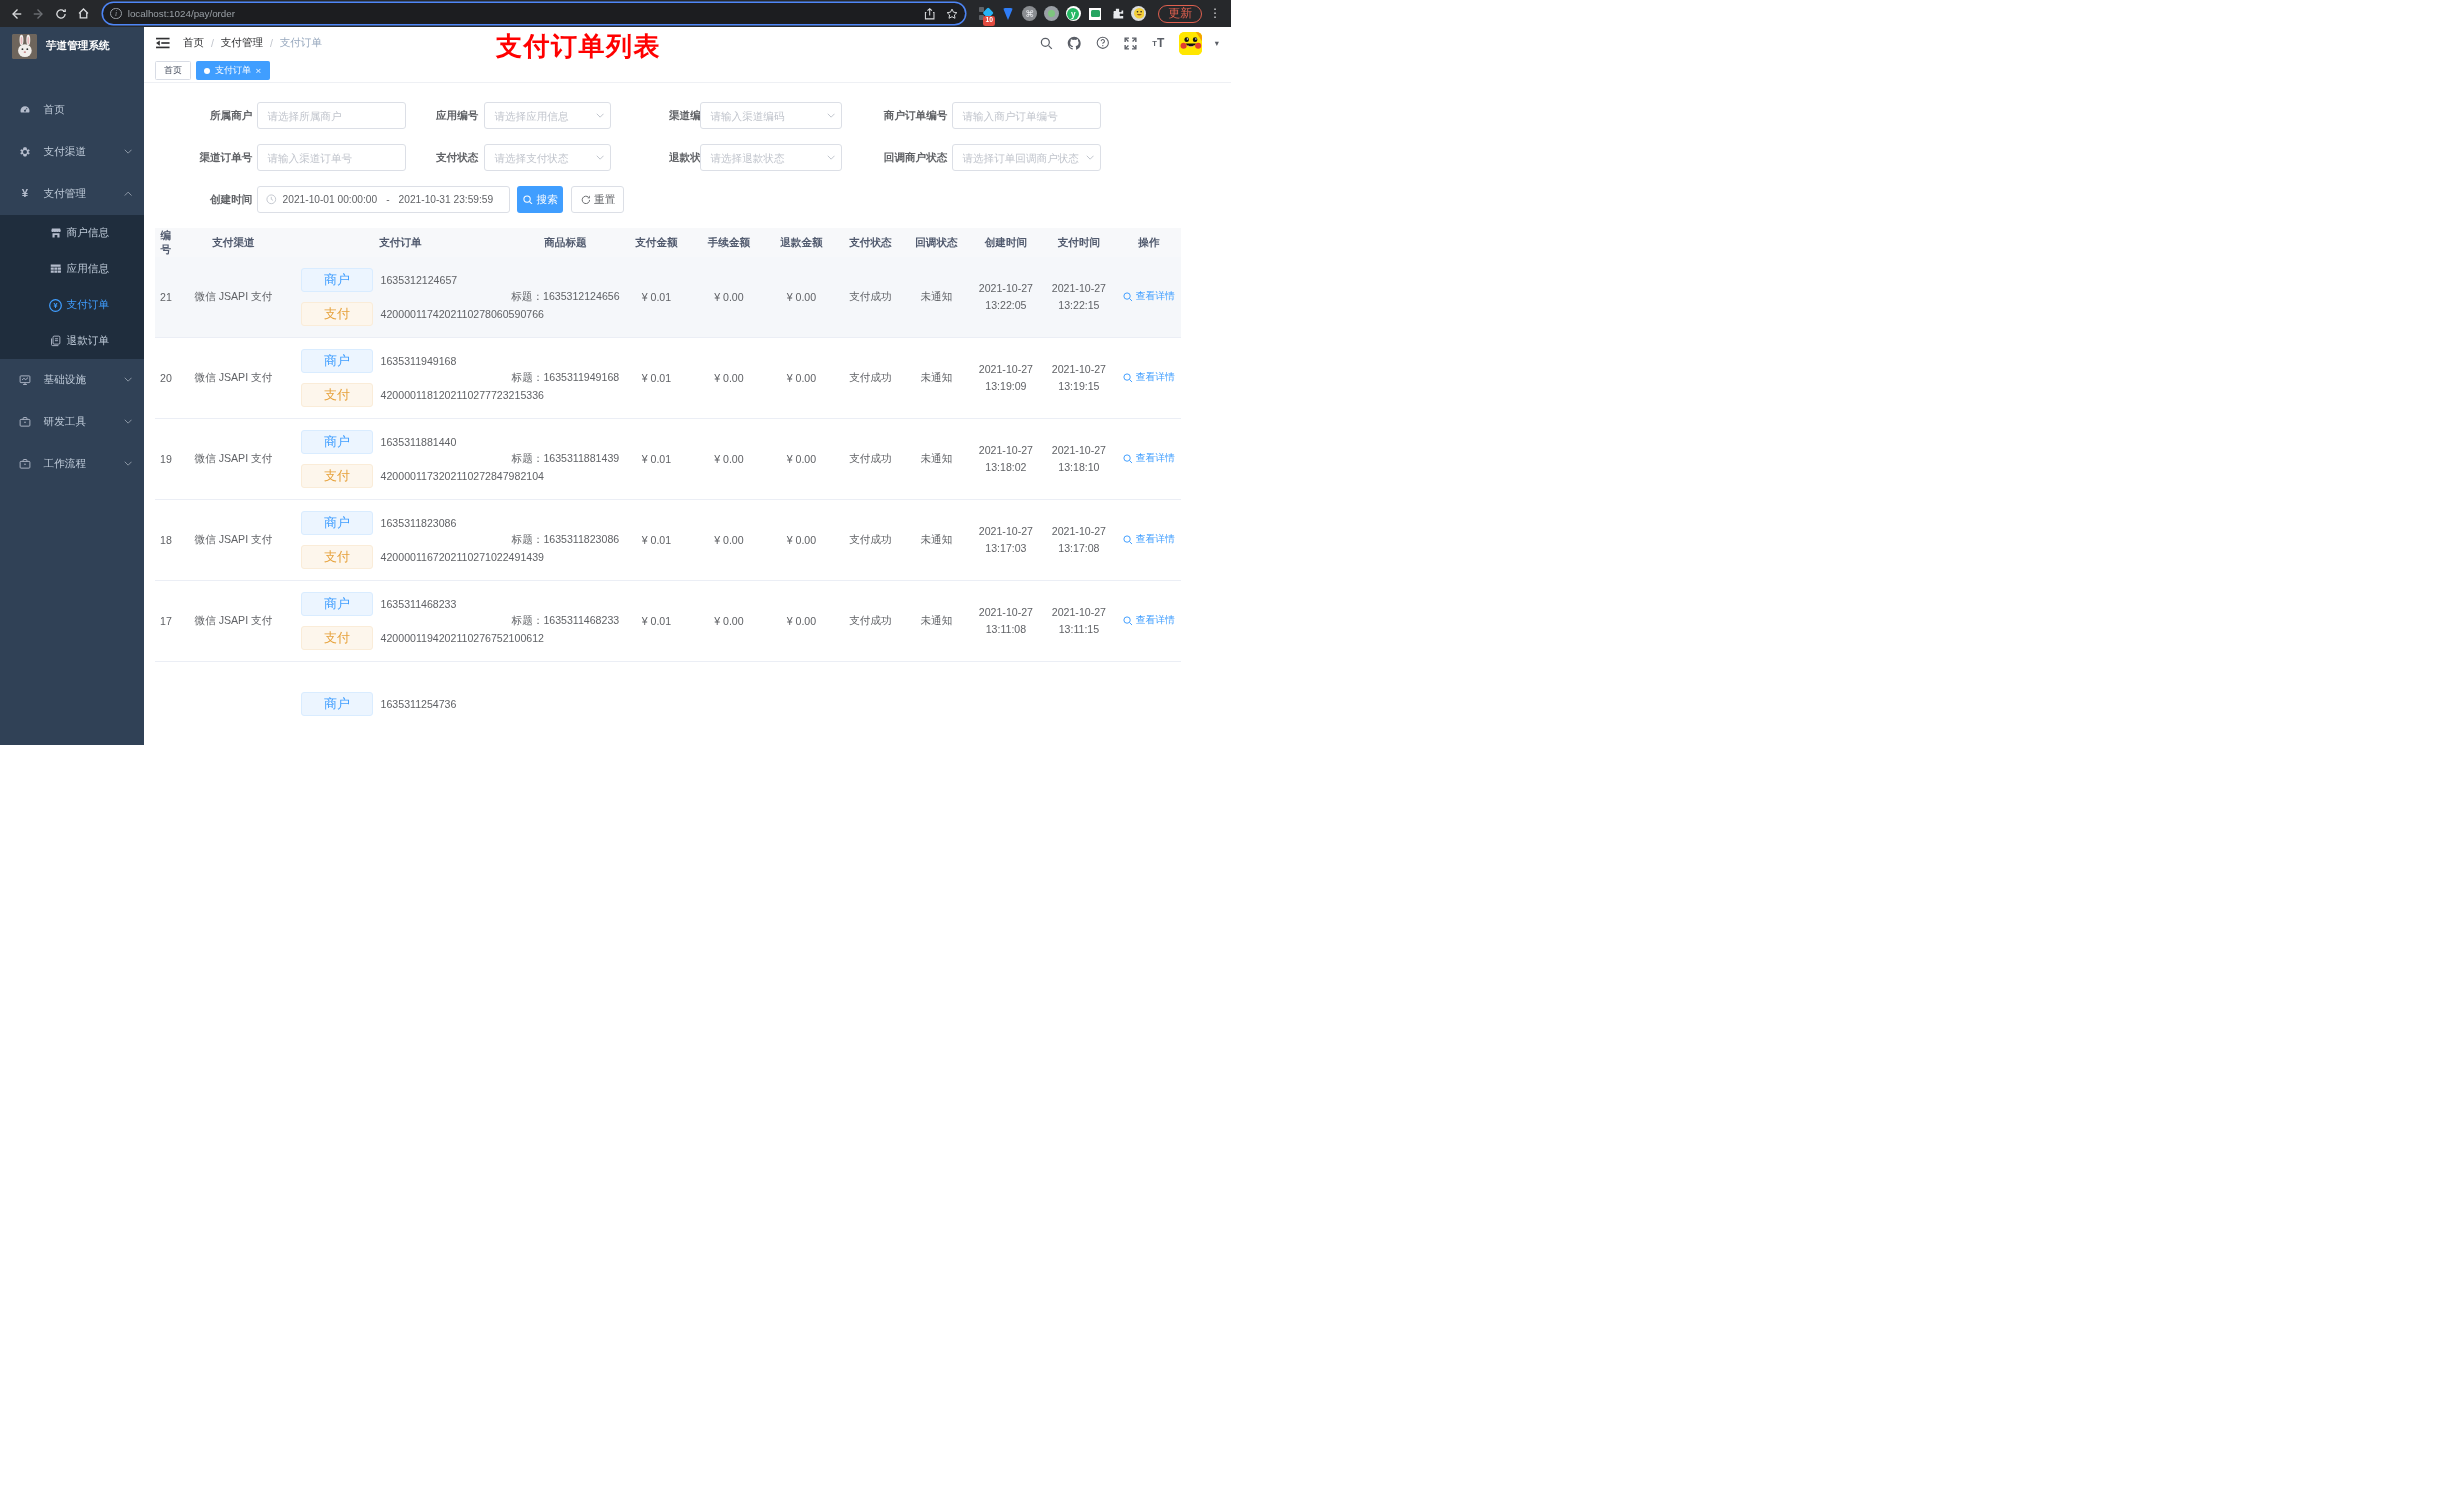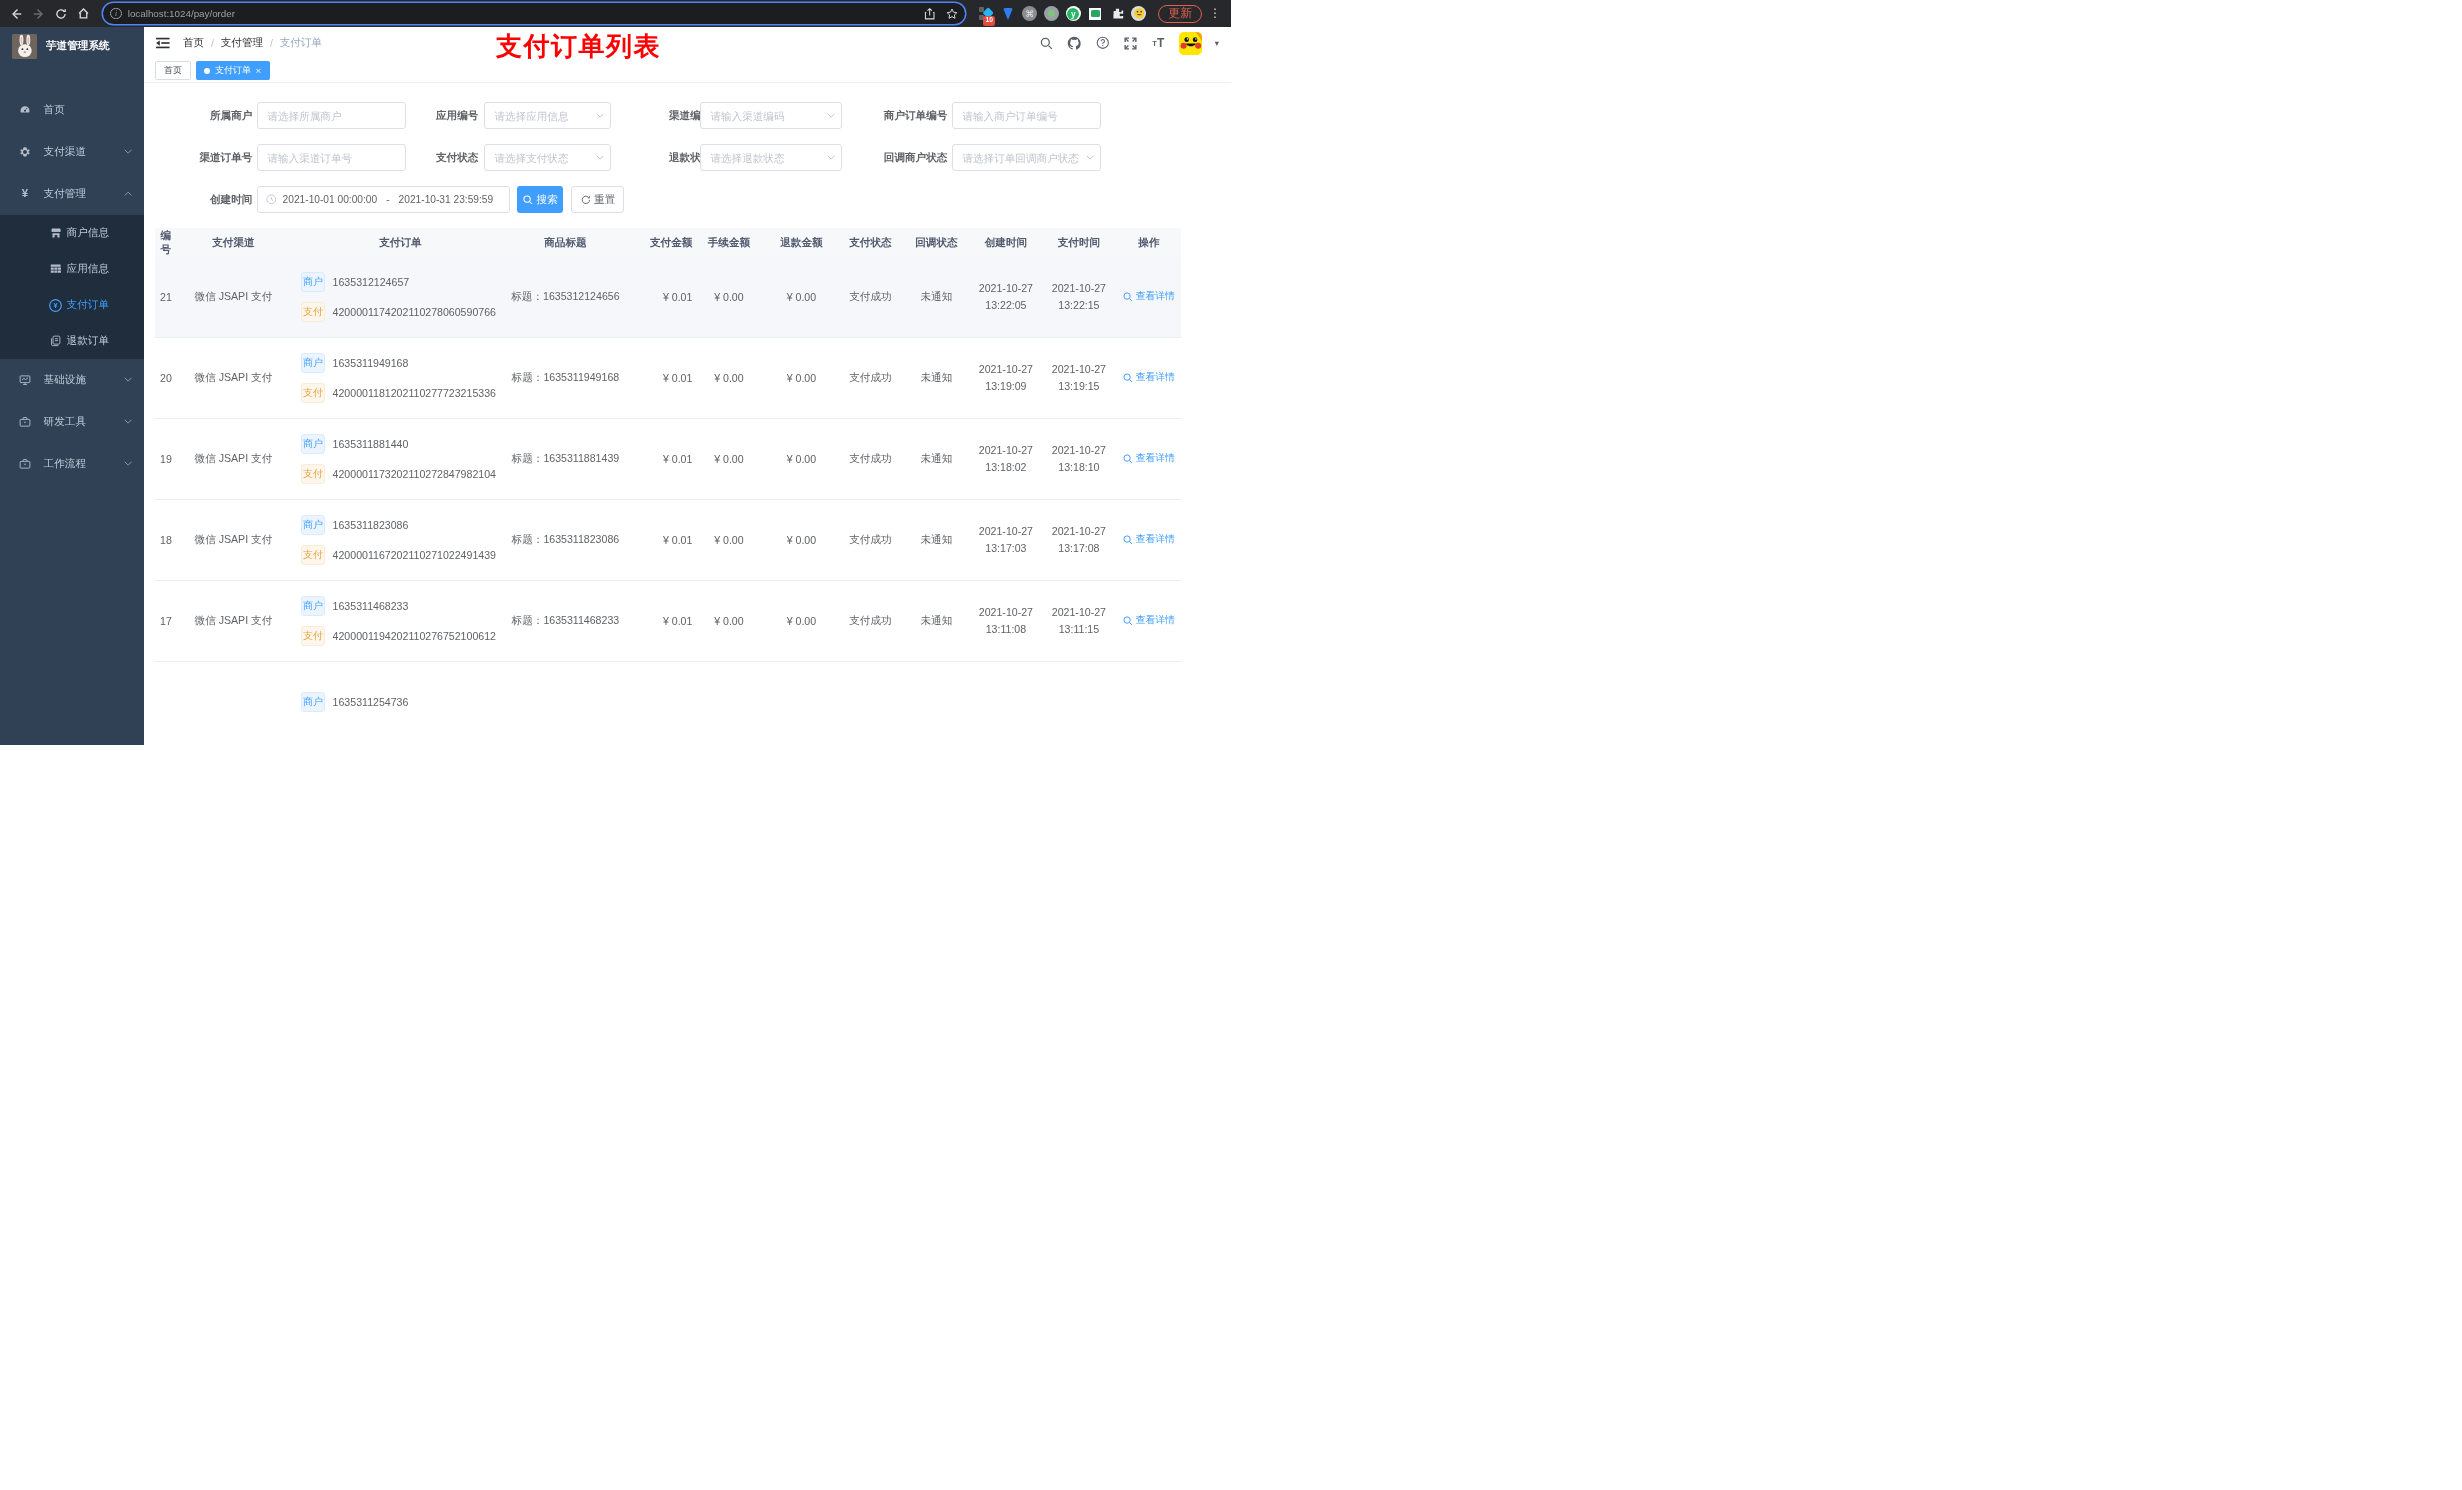--- a/index.html
+++ b/index.html
@@ -129,27 +129,27 @@
     position:absolute; top:0; width:21px; height:21px; border-radius:50%;
     border:0.8px solid #dcdfe6; background:#fff; color:#606266;
     display:flex; align-items:center; justify-content:center; cursor:pointer;
   }
   .circ-search { right:91px; } .circ-refresh { right:63px; }
   
   .table { width:1026px; font-size:10.6px; color:#606266; }
   .thead { display:flex; align-items:center; height:29px; background:#f7f8fa; color:#515a6e; font-weight:700; }
   .th, .td { text-align:center; flex:0 0 auto; }
   .c0{width:21px;} .c1{width:114px;} .c2{width:220px;} .c3{width:110px;}
-  .c4{width:72px;text-align:right;} .c5{width:73px;} .c6{width:72px;} .c7{width:66px;}
+  .c4{width:72px;} .c5{width:73px;} .c6{width:72px;} .c7{width:66px;}
   .c8{width:66px;} .c9{width:73px;} .c10{width:73px;} .c11{width:67px;}
   .trow { display:flex; align-items:center; height:81px; border-bottom:0.8px solid #ebeef5; }
   .trow.highlight { background:#f5f7fa; }
   .order-cell { display:flex; flex-direction:column; justify-content:center; gap:10.6px; text-align:left; padding-left:10.6px; }
   .tagline { display:flex; align-items:center; gap:7.6px; white-space:nowrap; }
-  .tag { font-size:10px; line-height:1.2; padding:3px 1px; border-radius:3px; flex:0 0 auto; }
+  .tag { font-size:13px; line-height:1.2; padding:3px 22px; border-radius:3px; flex:0 0 auto; }
   .tag-blue { background:#ecf5ff; border:0.8px solid #d9ecff; color:#409eff; }
   .tag-orange { background:#fdf6ec; border:0.8px solid #faecd8; color:#e6a23c; }
   .datecell { line-height:16.7px; }
   .action-link { color:#409eff; font-size:9.8px; display:inline-flex; align-items:center; gap:3px; text-decoration:none; cursor:pointer; }
   .trow.partial { border-bottom:none; align-items:flex-start; }
   .trow.partial .td { visibility:hidden; }
   .trow.partial .c2 { visibility:visible; padding-top:30px; }
   svg { display:block; }
 </style>
 </head>

